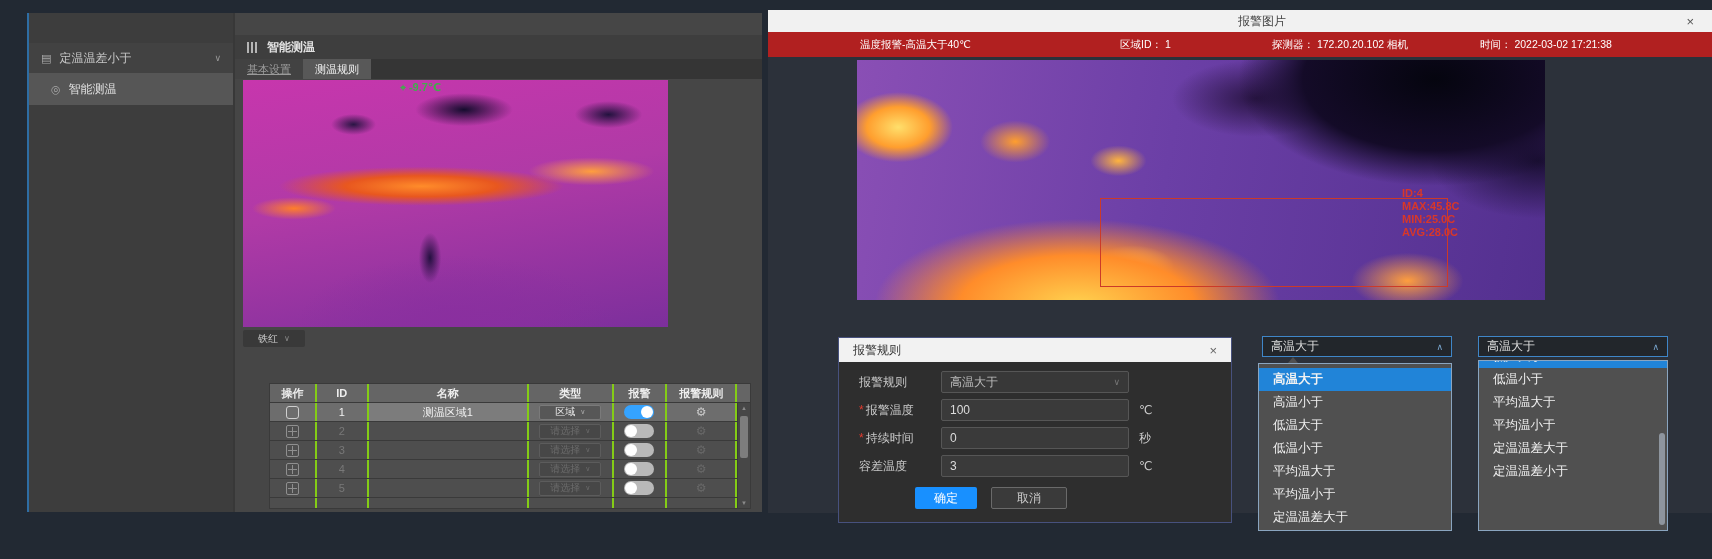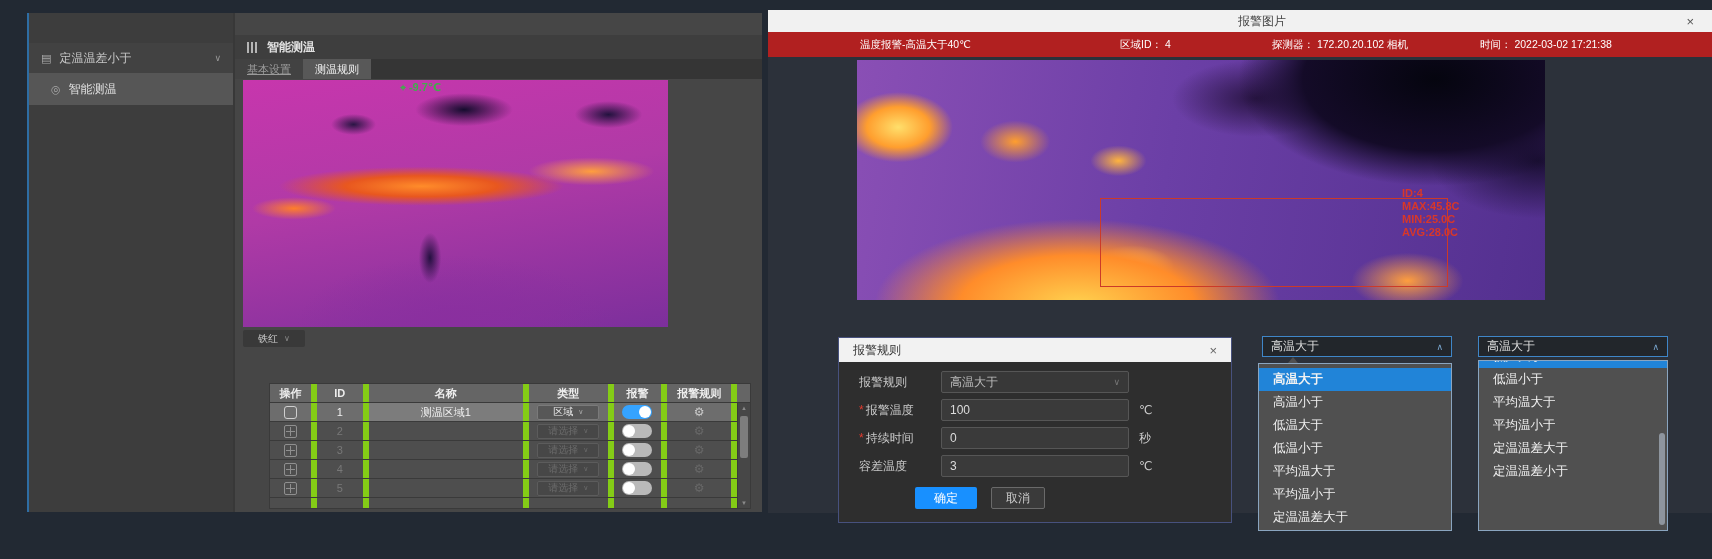--- a/index.html
+++ b/index.html
@@ -37,21 +37,21 @@
       radial-gradient(ellipse 200px 90px at 50% 100%, #8a2f9f 0%, rgba(150,50,160,0) 80%),
       linear-gradient(170deg, #c736ad 0%, #b03aa6 45%, #7c2f9c 100%); }
   .t1-label { position:absolute; left:37%; top:1px; color:#3fae4a; font-size:11px; font-weight:bold; display:flex; gap:3px; align-items:center; }
   .t1-label .mark { font-size:10px; }
 
   .palette { position:absolute; left:8px; top:317px; width:62px; height:17px; background:#393939; color:#ccc; font-size:10px; display:flex; align-items:center; justify-content:center; gap:6px; border-radius:2px; }
   .palette .chev { font-size:8px; color:#8a8a8a; }
 
   .tblwrap { position:absolute; left:34px; top:370px; width:482px; height:126px; overflow:hidden; font-size:11px; border:1px solid #3a3a3a; }
   .trow { display:flex; height:19px; border-bottom:1px solid #3a3a3a; }
-  .trow > div { display:flex; align-items:center; justify-content:center; border-right:6px solid #84cc16; height:100%; }
+  .trow > div { display:flex; align-items:center; justify-content:center; border-right:2px solid #84cc16; height:100%; }
   .thead { background:#656565; color:#ededed; font-weight:bold; }
   .c-op{width:47px}.c-id{width:52px}.c-name{width:161px}.c-type{width:85px}.c-alarm{width:54px}.c-rule{width:70px}.c-last{width:13px;border-right:none!important;}
   .trow.on { background:#6d6d6d; color:#f2f2f2; }
   .trow.on .c-name { background:#7c7c7c; }
   .trow.off { background:#4e4e4e; color:#787878; }
   .op-del { width:13px; height:13px; border:1px solid #cfcfcf; border-radius:3px; }
   .op-add { width:13px; height:13px; border:1px solid #8f8f8f; border-radius:2px; position:relative; }
   .op-add::before { content:""; position:absolute; left:50%; top:1px; bottom:1px; width:1px; background:#8f8f8f; }
   .op-add::after { content:""; position:absolute; top:50%; left:1px; right:1px; height:1px; background:#8f8f8f; }
   .tsel { min-width:62px; height:15px; border:1px solid #7a7a7a; border-radius:2px; background:#575757; color:#eee; font-size:10px; display:flex; align-items:center; justify-content:center; gap:5px; padding:0 4px; }
@@ -102,21 +102,21 @@
   .dlg-b { padding:9px 0 0 20px; }
   .frow { display:flex; align-items:center; height:22px; margin-bottom:6px; }
   .flabel { width:82px; color:#c9c9c9; font-size:12px; }
   .flabel.req::before { content:"*"; color:#e23b2e; margin-right:2px; }
   .fctl { width:188px; height:22px; background:#3a3a3a; border:1px solid #565656; border-radius:2px; color:#ddd; font-size:12px; display:flex; align-items:center; padding:0 8px; }
   .fsel { justify-content:space-between; color:#bbb; background:#383838; }
   .fsel .chev { color:#777; font-size:9px; }
   .funit { margin-left:10px; color:#ccc; font-size:12px; }
   .btns { display:flex; gap:14px; margin:10px 0 0 56px; }
   .okbtn { width:62px; height:22px; background:#1890ff; color:#fff; border-radius:2px; display:flex; align-items:center; justify-content:center; font-size:12px; }
-  .cancelbtn { width:54px; height:22px; background:#3a3a3a; border:1px solid #6a6a6a; color:#ccc; border-radius:2px; display:flex; align-items:center; justify-content:center; font-size:12px; }
+  .cancelbtn { width:76px; height:22px; background:#3a3a3a; border:1px solid #6a6a6a; color:#ccc; border-radius:2px; display:flex; align-items:center; justify-content:center; font-size:12px; }
 
   
   .dd-sel { position:absolute; width:190px; height:21px; background:#22262b; border:1px solid #3f86c8; color:#ddd; font-size:12px; display:flex; align-items:center; justify-content:space-between; padding:0 8px; }
   .dd-sel .chev { color:#7aa7d0; font-size:9px; }
   #ddA-sel { left:1262px; top:336px; }
   #ddB-sel { left:1478px; top:336px; }
   .dd-list { position:absolute; background:#505050; border:1px solid #8aa5c0; overflow:hidden; }
   #ddA-list { left:1258px; top:363px; width:194px; height:168px; padding-top:4px; }
   #ddB-list { left:1478px; top:360px; width:190px; height:171px; }
   .notch { position:absolute; left:1288px; top:357px; width:0; height:0; border-left:5px solid transparent; border-right:5px solid transparent; border-bottom:6px solid #505050; z-index:5; }
@@ -305,21 +305,21 @@
 </div>
 
 <div class="modal">
   <div class="m-title">
     <span>报警图片</span>
   </div>
   <div class="m-close">×</div>
 
   <div class="m-banner">
     <span class="b1">温度报警-高温大于40℃</span>
-    <span class="b2">区域ID： 4</span>
+    <span class="b2">区域ID： 1</span>
     <span class="b3">探测器： 172.20.20.102 相机</span>
     <span class="b4">时间： 2022-03-02 17:21:38</span>
   </div>
 
   <div class="thermal2">
     <div class="t2-rect"></div>
     <div class="t2-text">
       <div>ID:4</div>
       <div>MAX:45.8C</div>
       <div>MIN:25.0C</div>

